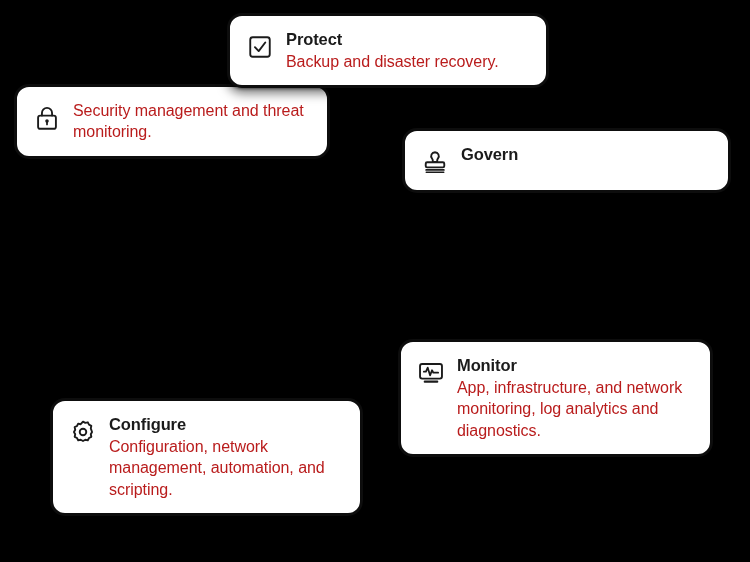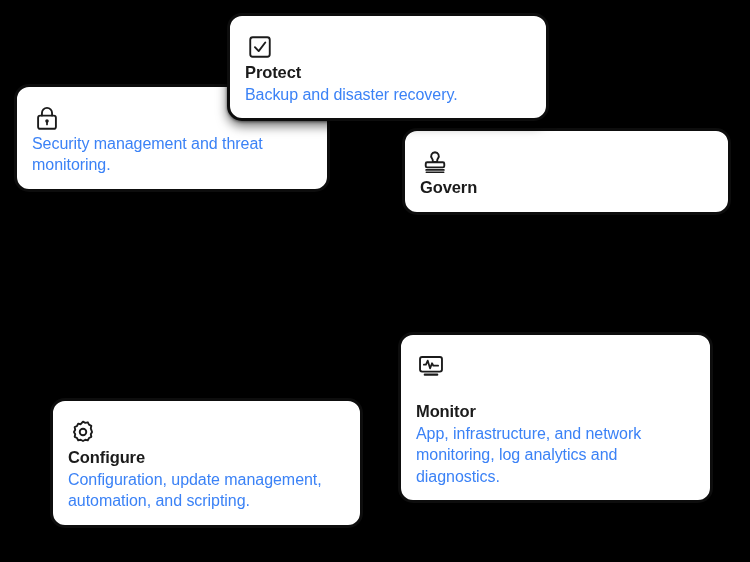--- a/index.html
+++ b/index.html
@@ -21,21 +21,20 @@
   .card {
     position: absolute;
     box-sizing: border-box;
     background: #ffffff;
     border: 3px solid #0d0d0d;
     border-radius: 15px;
     box-shadow: 0 5px 11px rgba(0,0,0,0.55), 0 1px 3px rgba(0,0,0,0.5);
     display: flex;
     align-items: flex-start;
     padding: 13px 16px 13px 15px;
-    flex-direction: column;
   }
 
   .card-icon {
     flex: 0 0 auto;
     width: 30px;
     height: 30px;
     margin-right: 11px;
     margin-top: 3px;
     display: block;
   }
@@ -56,31 +55,31 @@
     color: #1b1b1b;
     line-height: 1.26;
     letter-spacing: -0.1px;
     margin: 0 0 1px 0;
     white-space: nowrap;
   }
 
   .card-desc {
     font-size: 16px;
     font-weight: normal;
-    color: #3b82f6;
+    color: #b91c1c;
     line-height: 1.34;
     letter-spacing: -0.05px;
     margin: 0;
   }
 
   
   #card-protect   { left: 227px; top: 13px;  width: 322px; }
   #card-secure    { left: 14px;  top: 84px;  width: 316px; }
   #card-govern    { left: 402px; top: 128px; width: 329px; }
-  #card-monitor   { left: 398px; top: 332px; width: 315px; gap: 20px; }
+  #card-monitor   { left: 398px; top: 339px; width: 315px; }
   #card-configure { left: 50px;  top: 398px; width: 313px; }
 
   
   #card-secure    { z-index: 1; }
   #card-govern    { z-index: 2; justify-content: center; }
   #card-monitor   { z-index: 2; }
   #card-configure { z-index: 2; }
   #card-protect   { z-index: 3; }
 
   
@@ -148,17 +147,17 @@
 
   <div class="card" id="card-configure">
     <span class="card-icon">
       <svg viewBox="0 0 32 32" fill="none" xmlns="http://www.w3.org/2000/svg">
         <path d="M16 4.9l2.45 1.35 2.7-.6 1.25 2.5 2.5 1.25-.6 2.7L25.65 16l-1.35 2.45.6 2.7-2.5 1.25-1.25 2.5-2.7-.6L16 25.65l-2.45-1.35-2.7.6-1.25-2.5-2.5-1.25.6-2.7L6.35 16l1.35-2.45-.6-2.7 2.5-1.25 1.25-2.5 2.7.6L16 4.9z" stroke="#1b1b1b" stroke-width="2" stroke-linejoin="round"></path>
         <circle cx="16" cy="16" r="3.5" stroke="#1b1b1b" stroke-width="2"></circle>
       </svg>
     </span>
     <div class="card-text">
       <p class="card-title">Configure</p>
-      <p class="card-desc">Configuration, update management, automation, and scripting.</p>
+      <p class="card-desc">Configuration, network management, automation, and scripting.</p>
     </div>
   </div>
 
 </div>
 
 </body></html>

